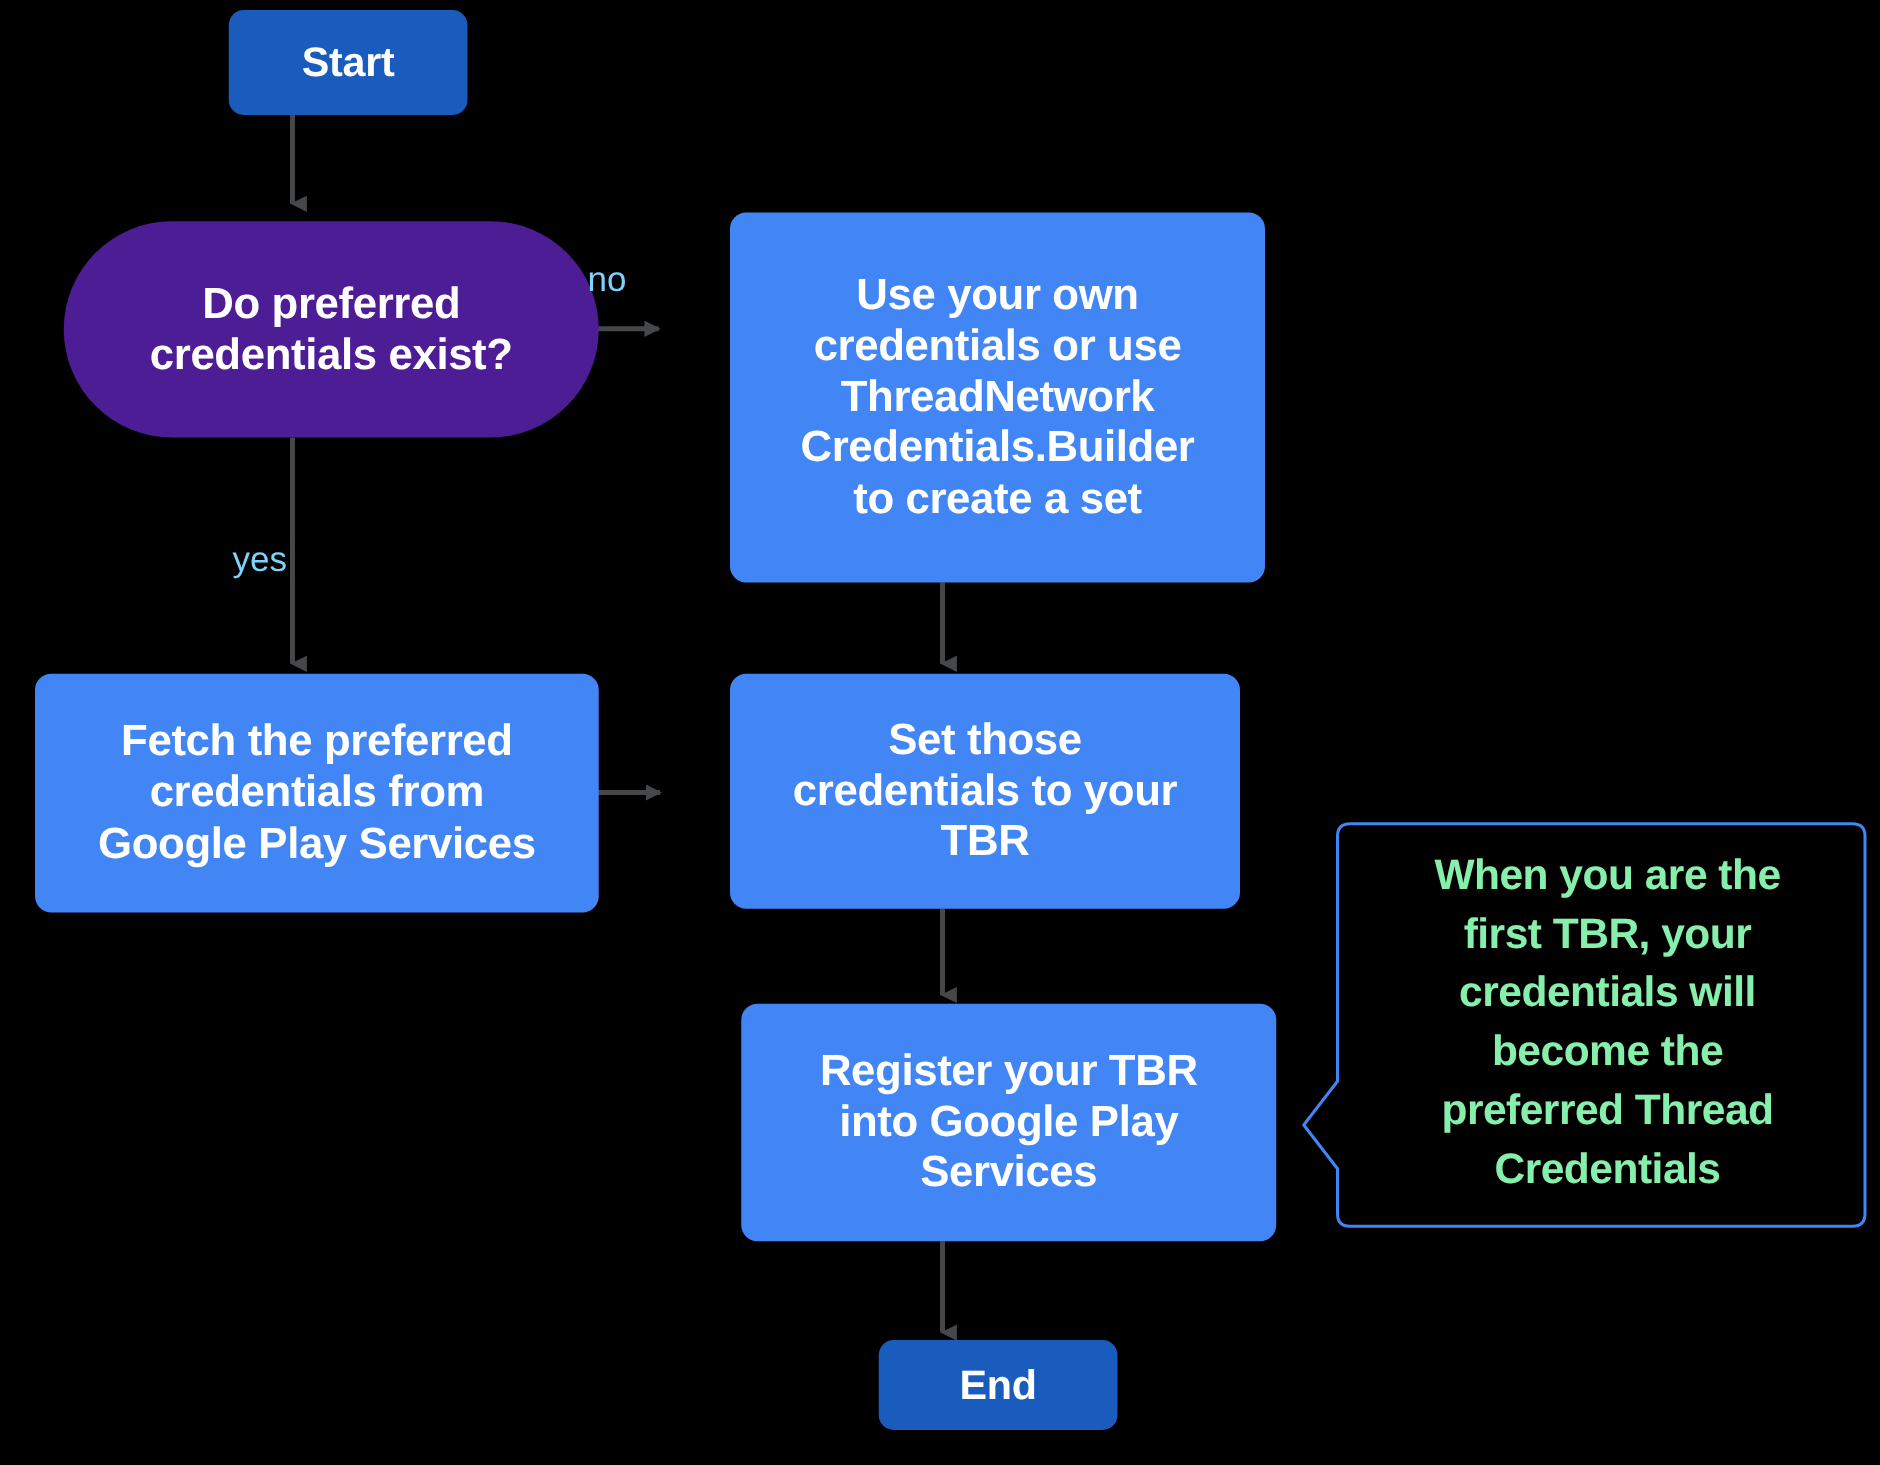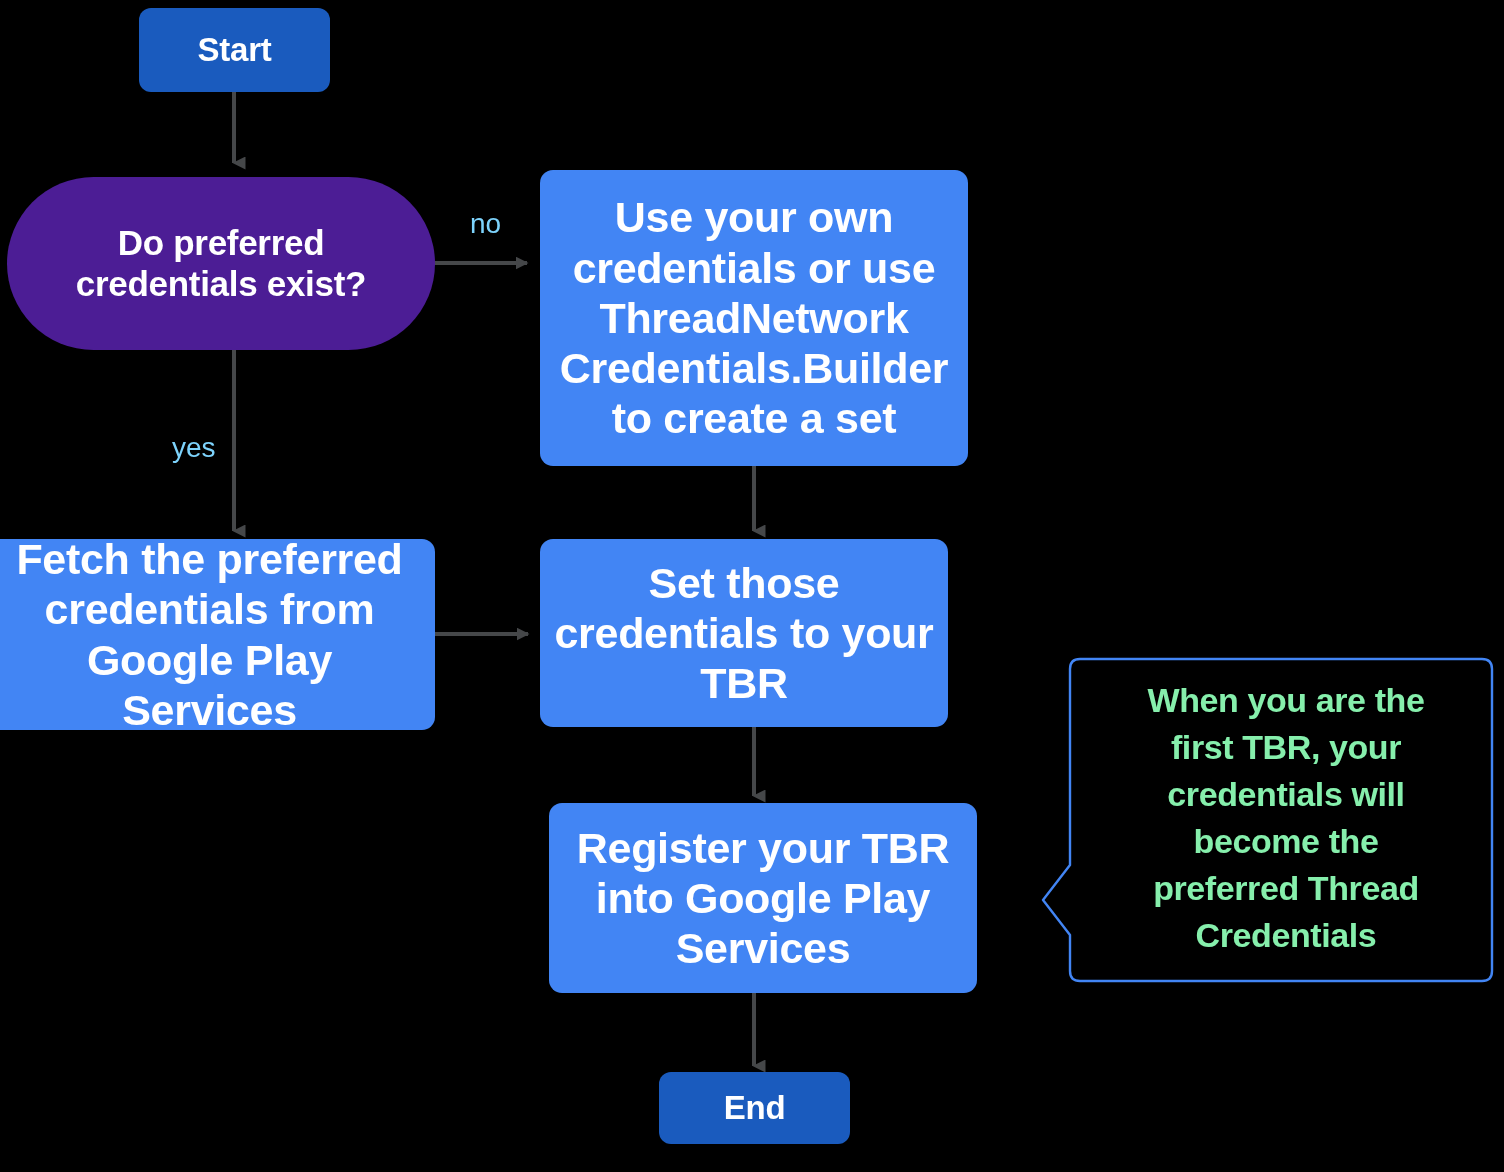--- a/index.html
+++ b/index.html
@@ -21,36 +21,37 @@
   .node {
     position: absolute;
     display: flex;
     align-items: center;
     justify-content: center;
     text-align: center;
     box-sizing: border-box;
     color: #ffffff;
     line-height: 1.17;
     white-space: pre-line;
+    margin-left: 44px;
   }
 
   
   .terminal {
     background: #1A5BBE;
     border-radius: 12px;
     font-size: 33px;
     font-weight: 700;
     letter-spacing: -0.2px;
   }
 
   
   .process {
     background: #4285F4;
     border-radius: 13px;
-    font-size: 43px;
+    font-size: 35px;
     font-weight: 700;
     letter-spacing: -0.3px;
     padding: 4px 10px;
   }
 
   
   .decision {
     background: #4c1d95;
     border-radius: 9999px;
     font-size: 35px;
@@ -178,21 +179,21 @@
 TBR</div>
 
   <div class="node process" id="node-register" style="left:549px; top:803px; width:428px; height:190px;">Register your TBR
 into Google Play
 Services</div>
 
   <div class="node terminal" id="node-end" style="left:659px; top:1072px; width:191px; height:72px;">End</div>
 
   <div class="edge-label" style="left:470px; top:208px;">no</div>
 
-  <div class="edge-label" style="left:172px; top:432px;text-align:center;">yes</div>
+  <div class="edge-label" style="left:186px; top:432px;text-align:center;">yes</div>
 
   <div id="callout-wrap">
     <svg id="callout-svg" viewBox="0 0 460 346" xmlns="http://www.w3.org/2000/svg">
       <path d="M 40 14
                L 442 14
                Q 452 14 452 24
                L 452 326
                Q 452 336 442 336
                L 40 336
                Q 30 336 30 326

